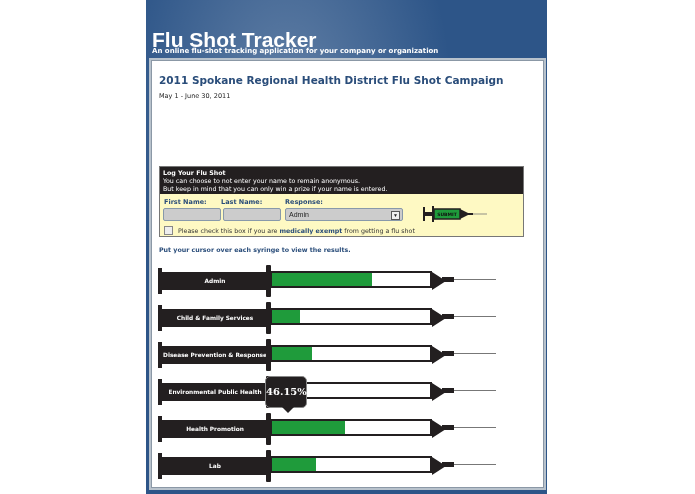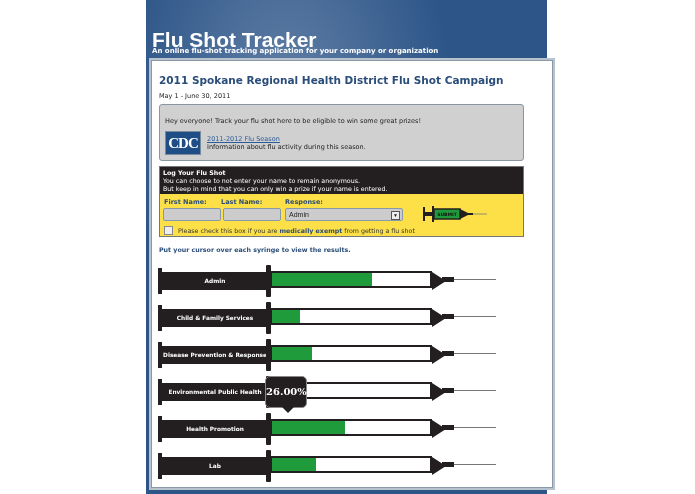--- a/index.html
+++ b/index.html
@@ -1,29 +1,29 @@
 <!DOCTYPE html>
 <html><head>
 <meta charset="utf-8">
 <style>
   html,body{margin:0;padding:0;background:#fff;}
   body{width:695px;height:494px;position:relative;overflow:hidden;font-family:"DejaVu Sans",sans-serif;}
   .frame{position:absolute;left:146px;top:0;width:401px;height:494px;background:#2d5588;
     background-image:radial-gradient(ellipse at 35% 20%, rgba(255,255,255,0.25) 0%, rgba(255,255,255,0) 45%);}
   .app-title{position:absolute;left:6px;top:28px;color:#fff;font-family:"Liberation Sans",sans-serif;font-weight:bold;font-size:21px;letter-spacing:0px;}
   .app-sub{position:absolute;left:6px;top:47px;color:#fff;font-size:7px;font-weight:bold;font-family:"DejaVu Sans",sans-serif;}
-  .content{position:absolute;left:3px;top:58px;width:393px;height:428px;background:#fff;border:2px solid #b8c2cc;box-shadow:inset 0 0 0 1px #8b98a6;overflow:hidden;padding-left:9px;}
+  .content{position:absolute;left:3px;top:58px;width:393px;height:428px;background:#fff;border:2px solid #b8c2cc;box-shadow:inset 0 0 0 1px #8b98a6;overflow:hidden;}
   .campaign-title{position:absolute;left:8px;top:14px;font-size:10.5px;font-weight:bold;color:#2a4d7a;font-family:"DejaVu Sans",sans-serif;}
   .campaign-dates{position:absolute;left:8px;top:32px;font-size:6.5px;color:#222;}
   .notice{position:absolute;left:8px;top:44px;width:363px;height:55px;background:#d0d0d0;border:1px solid #8a96a2;border-radius:3px;}
   .notice-text{position:absolute;left:5px;top:12px;font-size:6.5px;color:#222;}
   .cdc-logo{position:absolute;left:5px;top:26px;width:34px;height:22px;background:#1f4d86;border:1px solid #7a8a9a;color:#fff;font-family:"Liberation Serif",serif;font-weight:bold;font-size:15px;line-height:22px;text-align:center;letter-spacing:-1px;}
   .season-link{position:absolute;left:47px;top:30px;font-size:6.5px;color:#2a5a9a;text-decoration:underline;cursor:pointer;}
   .season-desc{position:absolute;left:47px;top:38px;font-size:6.5px;color:#222;}
-  .log-panel{position:absolute;left:8px;top:106px;width:363px;height:69px;border:1px solid #777;background:#fde047;}
+  .log-panel{position:absolute;left:8px;top:106px;width:363px;height:69px;border:1px solid #777;background:#fef9c3;}
   .log-header{background:#231f20;color:#fff;height:27px;padding:2px 3px;box-sizing:border-box;font-size:6.3px;line-height:8px;}
   .log-header b{font-weight:bold;}
   .field-label{position:absolute;top:31px;font-size:6.5px;font-weight:bold;color:#2a4d7a;}
   .input{position:absolute;top:41px;height:13px;background:#ccc;border:1px solid #8899aa;border-radius:2px;box-sizing:border-box;font-size:7px;padding-left:3px;line-height:11px;font-family:"Liberation Sans",sans-serif;color:#222;}
   .dd-arrow{position:absolute;right:2px;top:2px;width:7px;height:7px;border:1px solid #555;background:#eee;font-size:5px;line-height:7px;text-align:center;color:#222;}
   .exempt{position:absolute;left:4px;top:59px;font-size:6.3px;color:#333;display:flex;align-items:center;}
   .chk{width:7px;height:7px;border:1px solid #888;background:#eee;margin-right:5px;}
   .exempt .em{color:#2a4d7a;font-weight:bold;}
   .hint{position:absolute;left:8px;top:186px;font-size:6.3px;font-weight:bold;color:#2a4d7a;}
   .syringe{position:absolute;left:7px;width:340px;height:26px;}
@@ -43,26 +43,20 @@
 <body>
 
 <div class="frame">
   <div class="app-title">Flu Shot Tracker</div>
   <div class="app-sub">An online flu-shot tracking application for your company or organization</div>
 
   <div class="content">
     <div class="campaign-title">2011 Spokane Regional Health District Flu Shot Campaign</div>
     <div class="campaign-dates">May 1 - June 30, 2011</div>
 
-    <div class="notice">
-      <div class="notice-text">Hey everyone! Track your flu shot here to be eligible to win some great prizes!</div>
-      <div class="cdc-logo">CDC</div>
-      <div class="season-link">2011-2012 Flu Season</div>
-      <div class="season-desc">Information about flu activity during this season.</div>
-    </div>
 
     <div class="log-panel">
       <div class="log-header">
         <div><b>Log Your Flu Shot</b></div>
         <div>You can choose to not enter your name to remain anonymous.</div>
         <div>But keep in mind that you can only win a prize if your name is entered.</div>
       </div>
       <div class="field-label" style="left:4px">First Name:</div>
       <div class="field-label" style="left:61px">Last Name:</div>
       <div class="field-label" style="left:125px">Response:</div>
@@ -152,15 +146,15 @@
           <div class="flange"></div>
           <div class="barrel">
             <div class="fill" style="width:28%;background:#1f9b3b"></div>
           </div>
           <div class="hub"></div>
           <div class="hub2"></div>
           <div class="needle"></div>
         </div>
       </div>
 
-    <div class="tooltip">26.00%</div>
+    <div class="tooltip">46.15%</div>
   </div>
 </div>
 
 </body></html>

